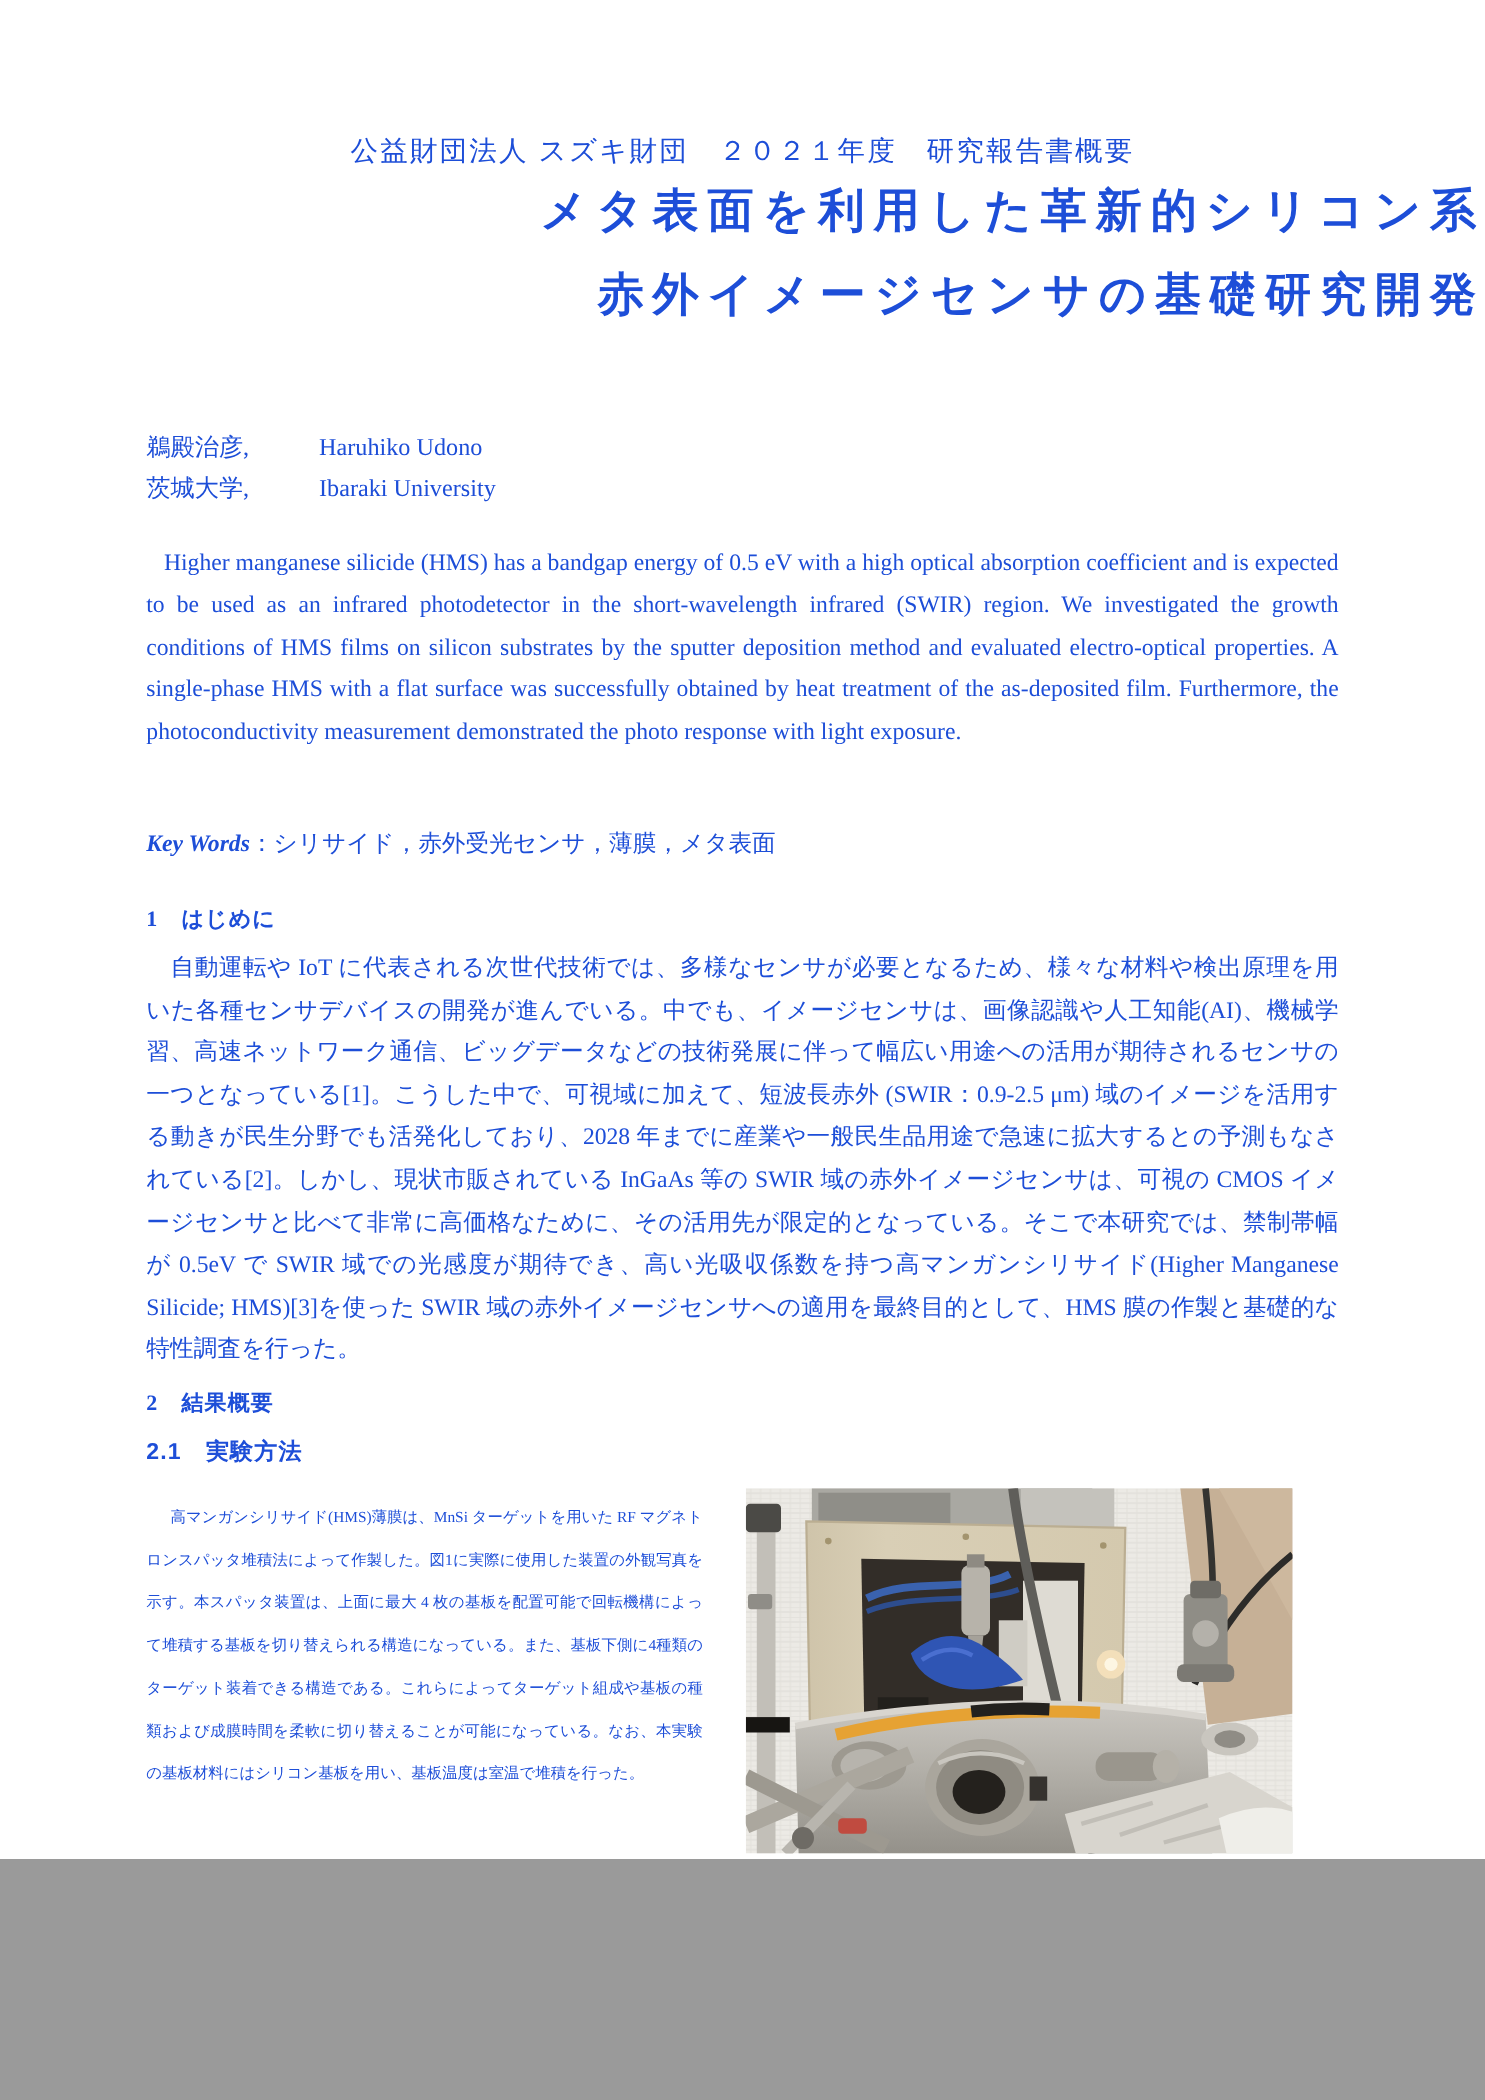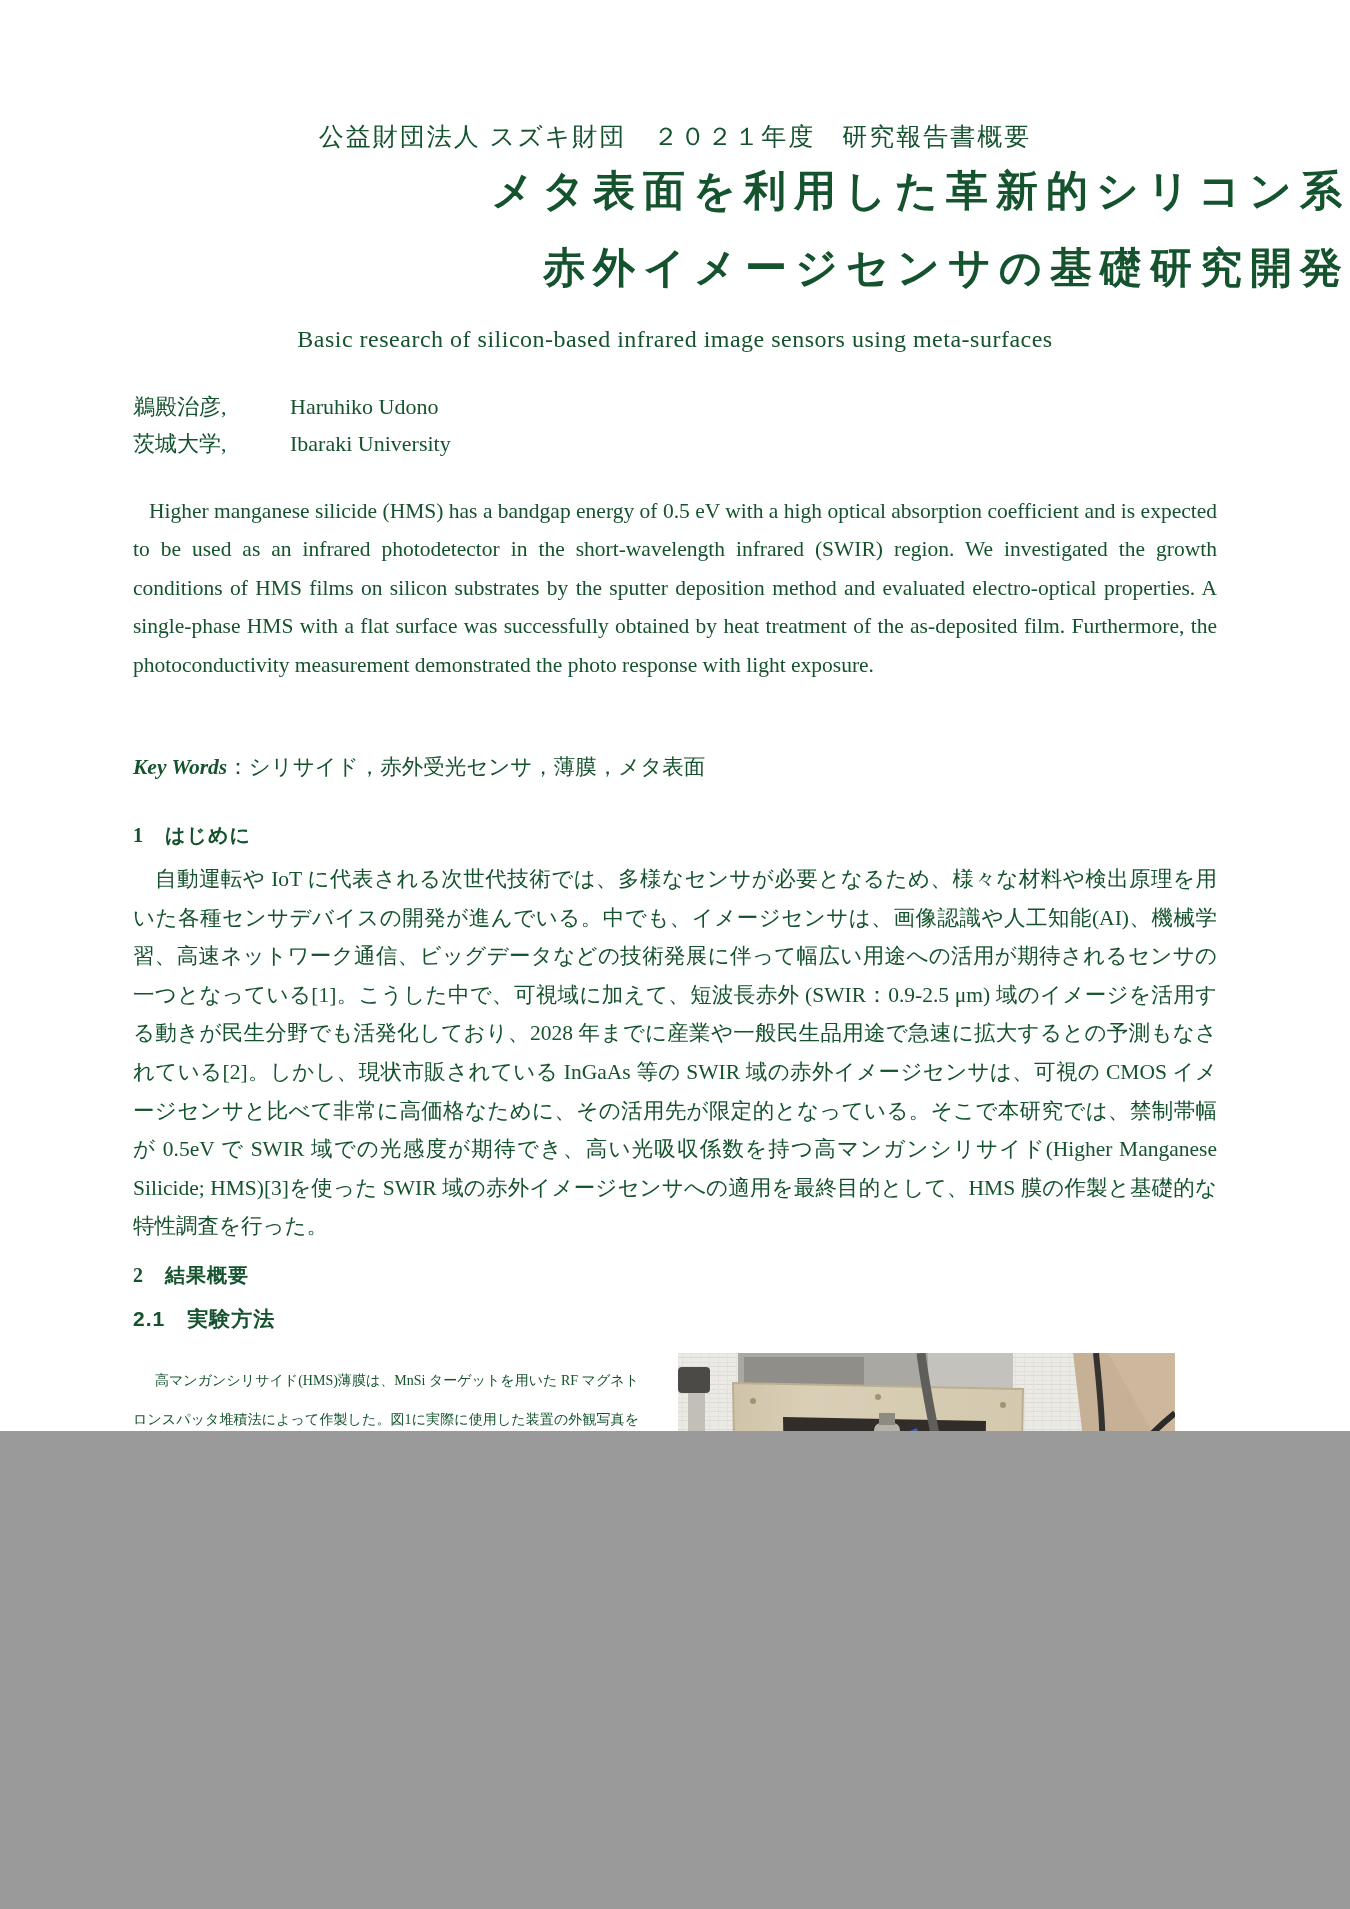--- a/index.html
+++ b/index.html
@@ -1,21 +1,21 @@
 <!DOCTYPE html>
 <html><head>
 <meta charset="utf-8">
 <style>
   html,body { margin:0; padding:0; background:#9a9a9a; }
   .page {
     position:relative;
-    width:1350px; height:1431px;
+    width:1350px; height:1690px;
     margin:0 auto;
     background:#ffffff;
-    color:#14532d;
+    color:#1d4ed8;
     font-family:"Liberation Serif", serif;
     overflow:hidden;
   }
   .header-line {
     position:absolute; top:120px; left:0; right:0;
     text-align:center;
     font-family:"Liberation Sans", sans-serif;
     font-size:25px; letter-spacing:2px; font-weight:500;
   }
   .title-jp {
@@ -88,21 +88,20 @@
 </style>
 </head>
 <body>
 
 <div class="page">
 
   <div class="header-line">公益財団法人 スズキ財団　２０２１年度　研究報告書概要</div>
 
   <div class="title-jp l1">メタ表面を利用した革新的シリコン系</div>
   <div class="title-jp l2">赤外イメージセンサの基礎研究開発</div>
-  <div class="title-en">Basic research of silicon-based infrared image sensors using meta-surfaces</div>
 
   <div class="authors">
     <div class="author-row">
       <span class="author-jp">鵜殿治彦,</span>
       <span class="author-en">Haruhiko Udono</span>
     </div>
     <div class="author-row">
       <span class="author-jp">茨城大学,</span>
       <span class="author-en">Ibaraki University</span>
     </div>

